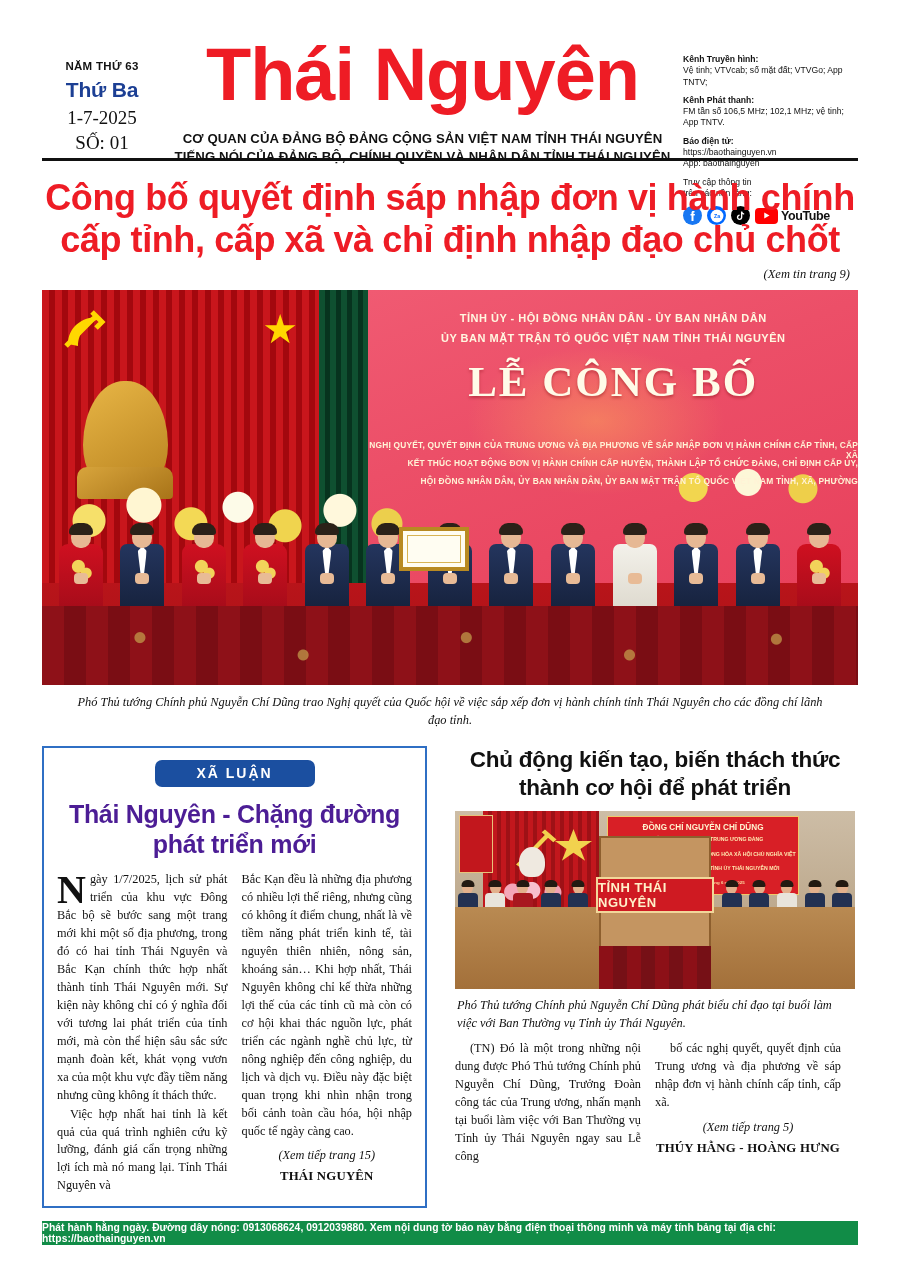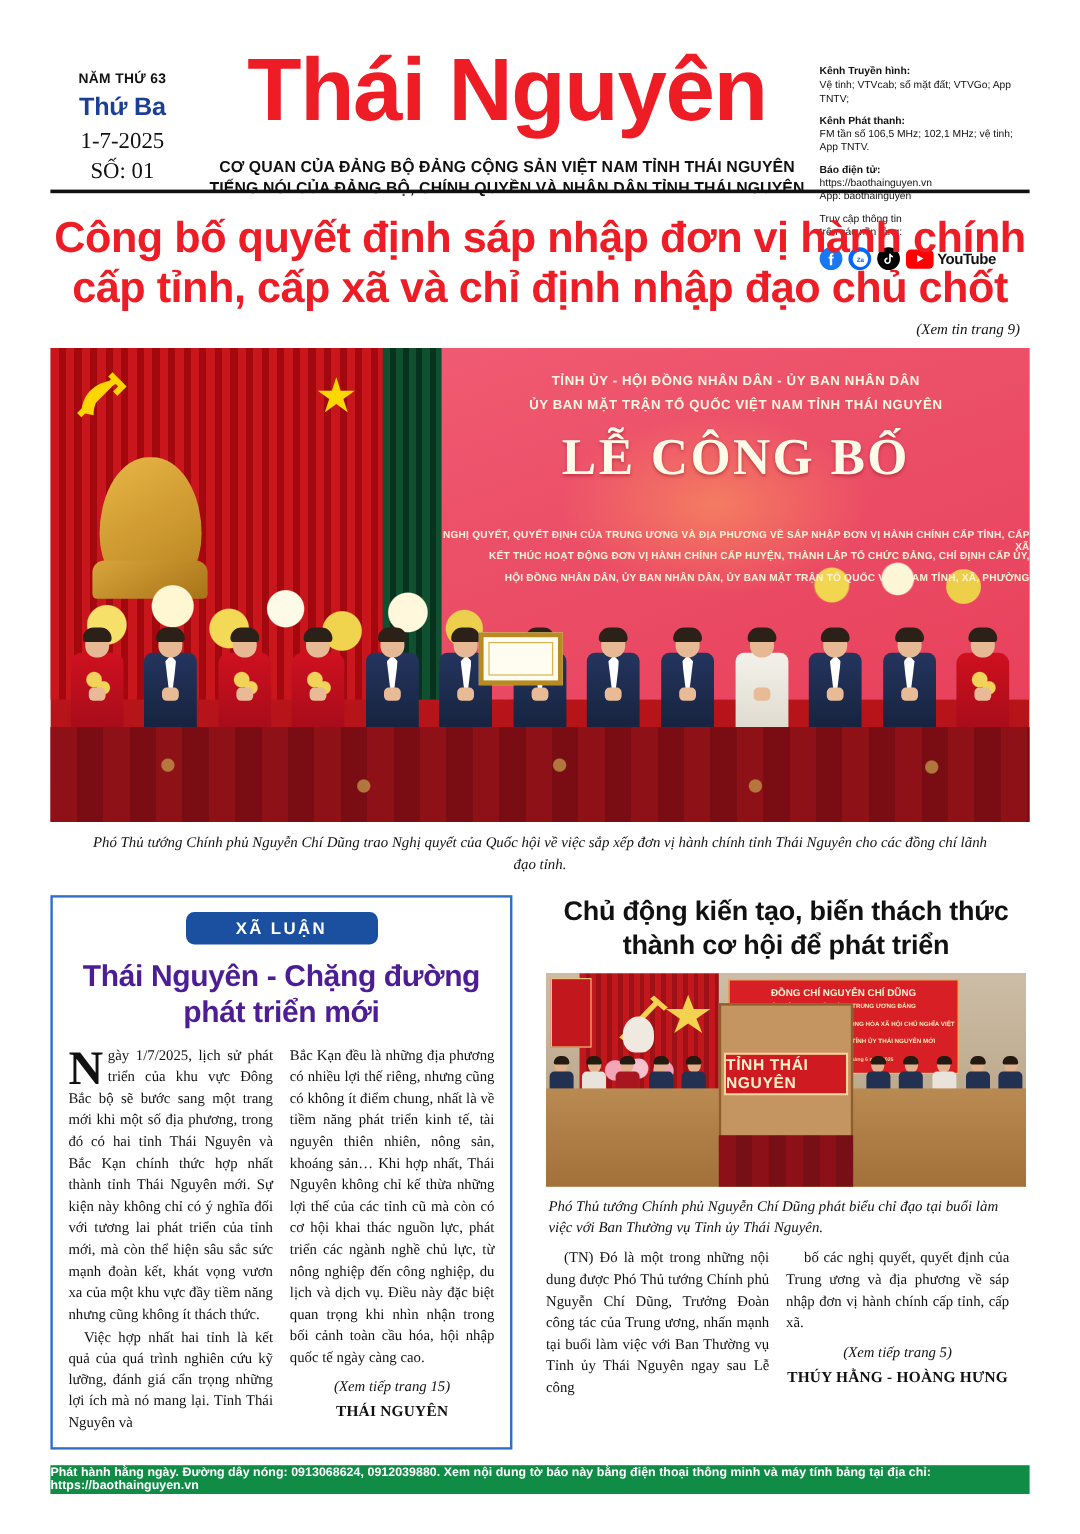--- a/index.html
+++ b/index.html
@@ -159,21 +159,21 @@
                  radial-gradient(circle at 45% 42%, #f7c0cd 0 8px, transparent 9px),
                  radial-gradient(circle at 78% 52%, #f2a3b6 0 8px, transparent 9px);}
   .rp-podium{ position:absolute; left:50%; transform:translateX(-50%); top:44%; width:52px; height:26px; background:#8a5a2b;}
   .rp-speaker{ position:absolute; left:50%; transform:translateX(-50%); top:26%; width:26px; height:32px;}
   .rp-speaker .h{width:15px;height:16px;margin:0 auto;background:#e2b08c;border-radius:50%;}
   .rp-speaker .h:before{content:"";position:absolute;left:5px;top:-2px;width:16px;height:8px;background:#241a12;border-radius:8px 8px 2px 2px;}
   .rp-speaker .b{width:26px;height:20px;margin:-2px auto 0;background:#1d2a4a;border-radius:4px 4px 0 0;}
   .rp-table { position:absolute; left:0; right:0; bottom:0; height:46%;
      background: linear-gradient(180deg,#b98a52,#a3703a);}
   .rp-tbl-in { position:absolute; left:36%; right:36%; bottom:0; top:14%; background:#c49561; border:2px solid #8d5f2e;}
-  .rp-sign { position:absolute; left:50%; transform:translateX(-50%); top:26%; width:104px; height:36px;
+  .rp-sign { position:absolute; left:50%; transform:translateX(-50%); top:26%; width:118px; height:36px;
      background:#cf1a22; border:2px solid #f2d79a; display:flex; align-items:center; justify-content:center;}
   .rp-sign span { font-family:"Liberation Sans",sans-serif; font-weight:bold; font-size:13px; color:#fff1c9; letter-spacing:.5px;}
   .rp-rowL { position:absolute; left:0; top:40%; width:34%; height:34%; display:flex; gap:2px; }
   .rp-rowR { position:absolute; right:0; top:40%; width:34%; height:34%; display:flex; gap:2px; }
   .sp { flex:1; position:relative; }
   .sp .h { width:11px; height:12px; margin:0 auto; background:#e2b08c; border-radius:50%; }
   .sp .h:before{content:"";position:absolute;left:50%;transform:translateX(-50%);top:-2px;width:13px;height:7px;background:#231a12;border-radius:7px 7px 2px 2px;}
   .sp .b { width:20px; height:24px; margin:-1px auto 0; background:#223152; border-radius:4px 4px 0 0;}
   .sp.f .b { background:#a8171f; }
   .sp.w .b { background:#e8e4db; }

